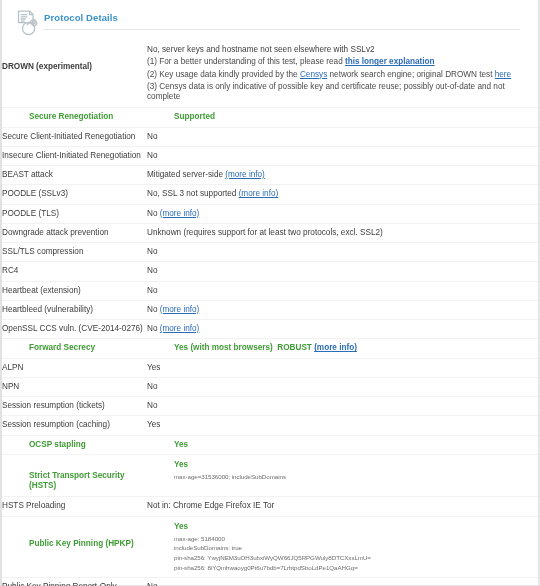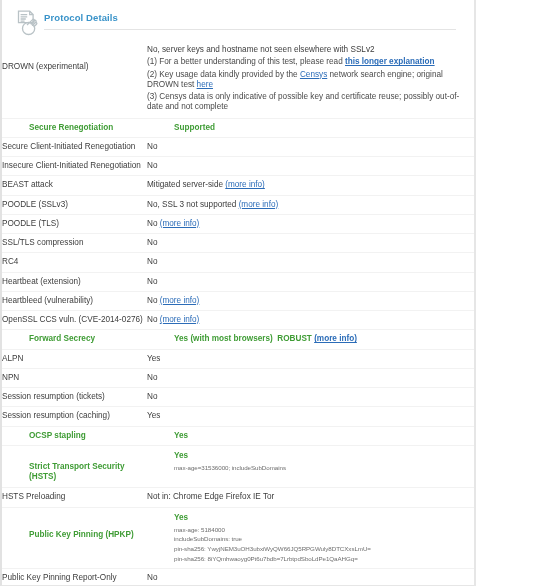--- a/index.html
+++ b/index.html
@@ -8,21 +8,21 @@
     background: #ffffff;
   }
   body {
     width: 540px; height: 586px;
     font-family: "Liberation Sans", sans-serif;
     color: #333333;
     overflow: hidden;
   }
   .page {
     position: relative;
-    width: 476px; height: 586px;
+    width: 540px; height: 586px;
     background: #ffffff;
     border-left: 2px solid #e2e2e2;
     border-right: 2px solid #e6e6e6;
     border-bottom: 1px solid #e6e6e6;
   }
   
   .panel-header {
     display: flex;
     align-items: flex-start;
     padding: 6px 0 0 0;
@@ -92,21 +92,21 @@
     font-size: 6.2px;
     line-height: 1.55;
     color: #6d6d6d;
     letter-spacing: -0.05px;
     word-break: break-all;
     font-weight: normal;
   }
   .sub.first { margin-top: 2px; }
   tr.tall td { padding-top: 5px; padding-bottom: 5px; }
   td.label.mid { padding-top: 16px; }
-  td.label.mid2 { padding-top: 22px; }
+  td.label.mid2 { padding-top: 22px; font-weight: bold; }
 </style>
 </head>
 <body>
 
 <div class="page">
 
   <div class="panel-header">
     <div class="header-icon">
       <svg width="30" height="30" viewBox="0 0 30 30" aria-hidden="true">
         <g fill="none" stroke="#b9c2c6" stroke-width="1.3">
@@ -150,20 +150,24 @@
         </tr>
         <tr>
           <td class="label">POODLE (SSLv3)</td>
           <td class="value"><span>No, SSL 3 not supported </span><a class="link" href="#">(more info)</a></td>
         </tr>
         <tr>
           <td class="label">POODLE (TLS)</td>
           <td class="value"><span>No </span><a class="link" href="#">(more info)</a></td>
         </tr>
         <tr>
+          <td class="label">Downgrade attack prevention</td>
+          <td class="value"><span>Unknown (requires support for at least two protocols, excl. SSL2)</span></td>
+        </tr>
+        <tr>
           <td class="label">SSL/TLS compression</td>
           <td class="value"><span>No</span></td>
         </tr>
         <tr>
           <td class="label">RC4</td>
           <td class="value"><span>No</span></td>
         </tr>
         <tr>
           <td class="label">Heartbeat (extension)</td>
           <td class="value"><span>No</span></td>

